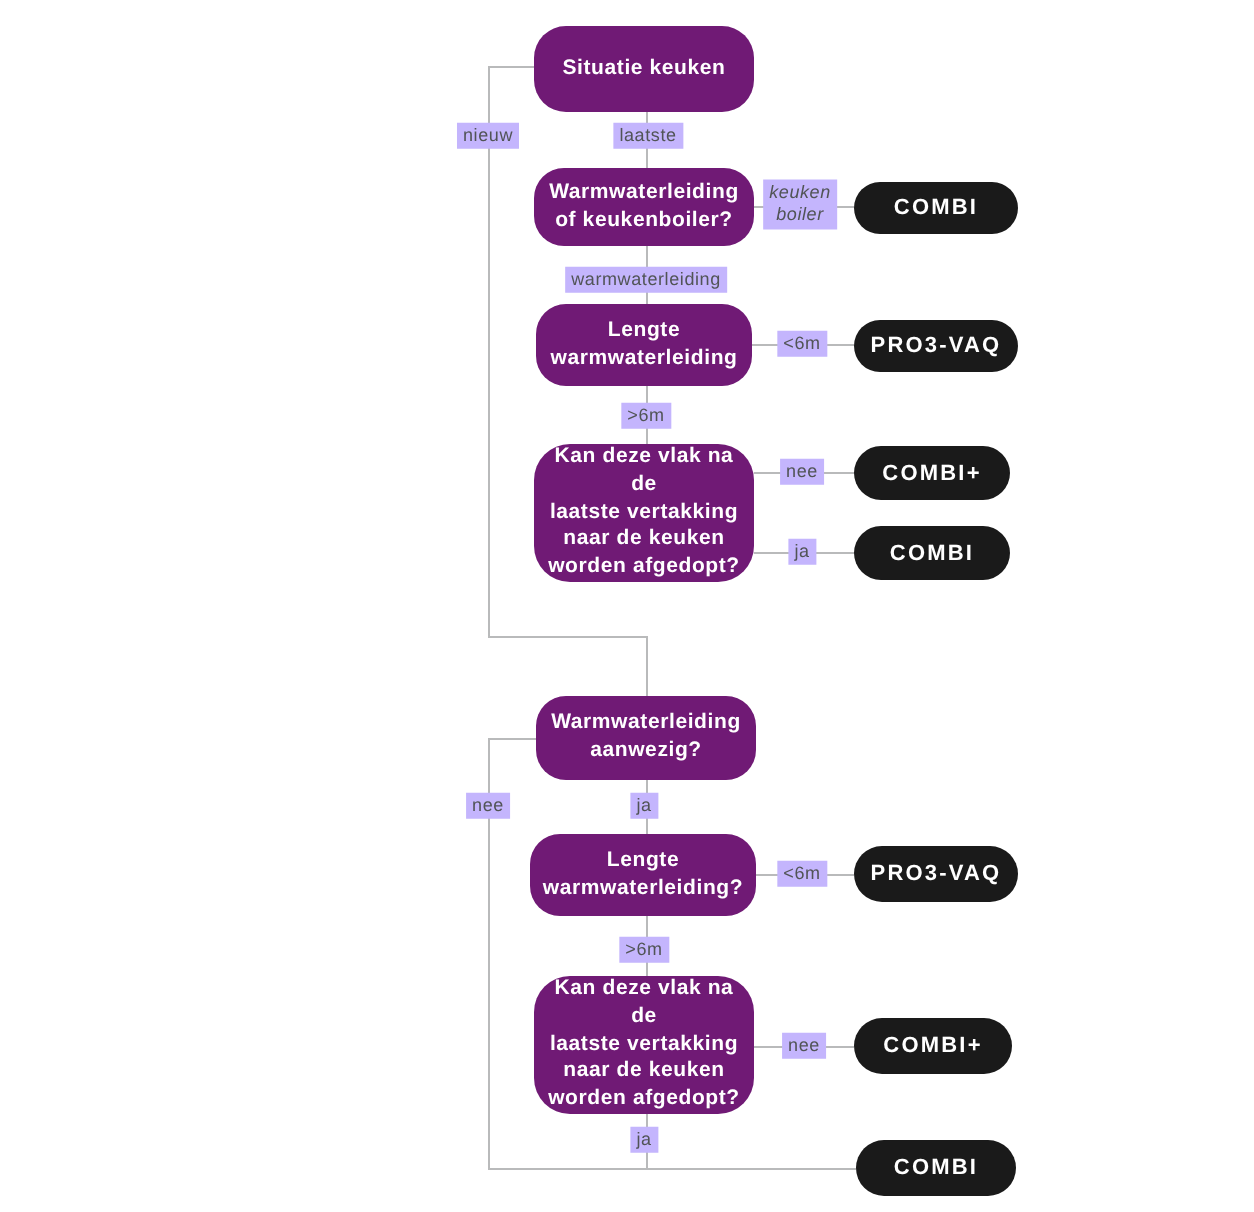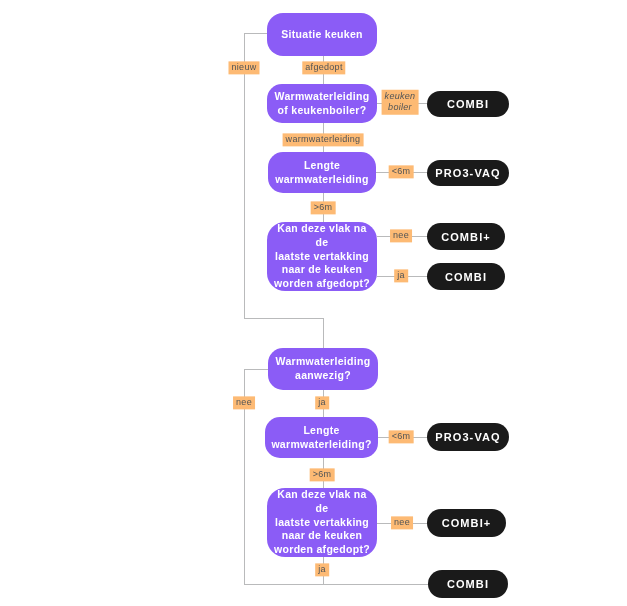--- a/index.html
+++ b/index.html
@@ -16,21 +16,21 @@
     overflow: hidden;
   }
   .hline, .vline {
     position: absolute;
     background: #b9babb;
   }
   .hline { height: 1px; }
   .vline { width: 1px; }
   .node {
     position: absolute;
-    background: #8b5cf6;
+    background: #701a75;
     color: #ffffff;
     font-weight: bold;
     font-size: 10.5px;
     letter-spacing: 0.3px;
     line-height: 1.3;
     text-align: center;
     display: flex;
     align-items: center;
     justify-content: center;
     white-space: pre-line;
@@ -46,21 +46,21 @@
     letter-spacing: 1.1px;
     text-align: center;
     display: flex;
     align-items: center;
     justify-content: center;
     white-space: nowrap;
   }
   .elabel {
     position: absolute;
     transform: translate(-50%, -50%);
-    background: #fdba74;
+    background: #c4b5fd;
     color: #515456;
     font-size: 9px;
     letter-spacing: 0.3px;
     line-height: 1.25;
     text-align: center;
     white-space: pre-line;
     padding: 1px 3px;
   }
 </style>
 </head>
@@ -108,21 +108,21 @@
 
   <div class="pill" style="left:427px; top:91px; width:82px; height:26px; border-radius:13px;">COMBI</div>
   <div class="pill" style="left:427px; top:160px; width:82px; height:26px; border-radius:13px;">PRO3-VAQ</div>
   <div class="pill" style="left:427px; top:223px; width:78px; height:27px; border-radius:13.5px;">COMBI+</div>
   <div class="pill" style="left:427px; top:263px; width:78px; height:27px; border-radius:13.5px;">COMBI</div>
   <div class="pill" style="left:427px; top:423px; width:82px; height:28px; border-radius:14px;">PRO3-VAQ</div>
   <div class="pill" style="left:427px; top:509px; width:79px; height:28px; border-radius:14px;">COMBI+</div>
   <div class="pill" style="left:428px; top:570px; width:80px; height:28px; border-radius:14px;">COMBI</div>
 
   <div class="elabel" style="left:244px; top:68px;">nieuw</div>
-  <div class="elabel" style="left:324px; top:68px;">afgedopt</div>
+  <div class="elabel" style="left:324px; top:68px;">laatste</div>
   <div class="elabel" style="left:400px; top:102px;font-style:italic;">keuken
 boiler</div>
   <div class="elabel" style="left:323px; top:140px;">warmwaterleiding</div>
   <div class="elabel" style="left:401px; top:172px;">&lt;6m</div>
   <div class="elabel" style="left:323px; top:208px;">&gt;6m</div>
   <div class="elabel" style="left:401px; top:236px;">nee</div>
   <div class="elabel" style="left:401px; top:276px;">ja</div>
   <div class="elabel" style="left:244px; top:403px;">nee</div>
   <div class="elabel" style="left:322px; top:403px;">ja</div>
   <div class="elabel" style="left:401px; top:437px;">&lt;6m</div>

